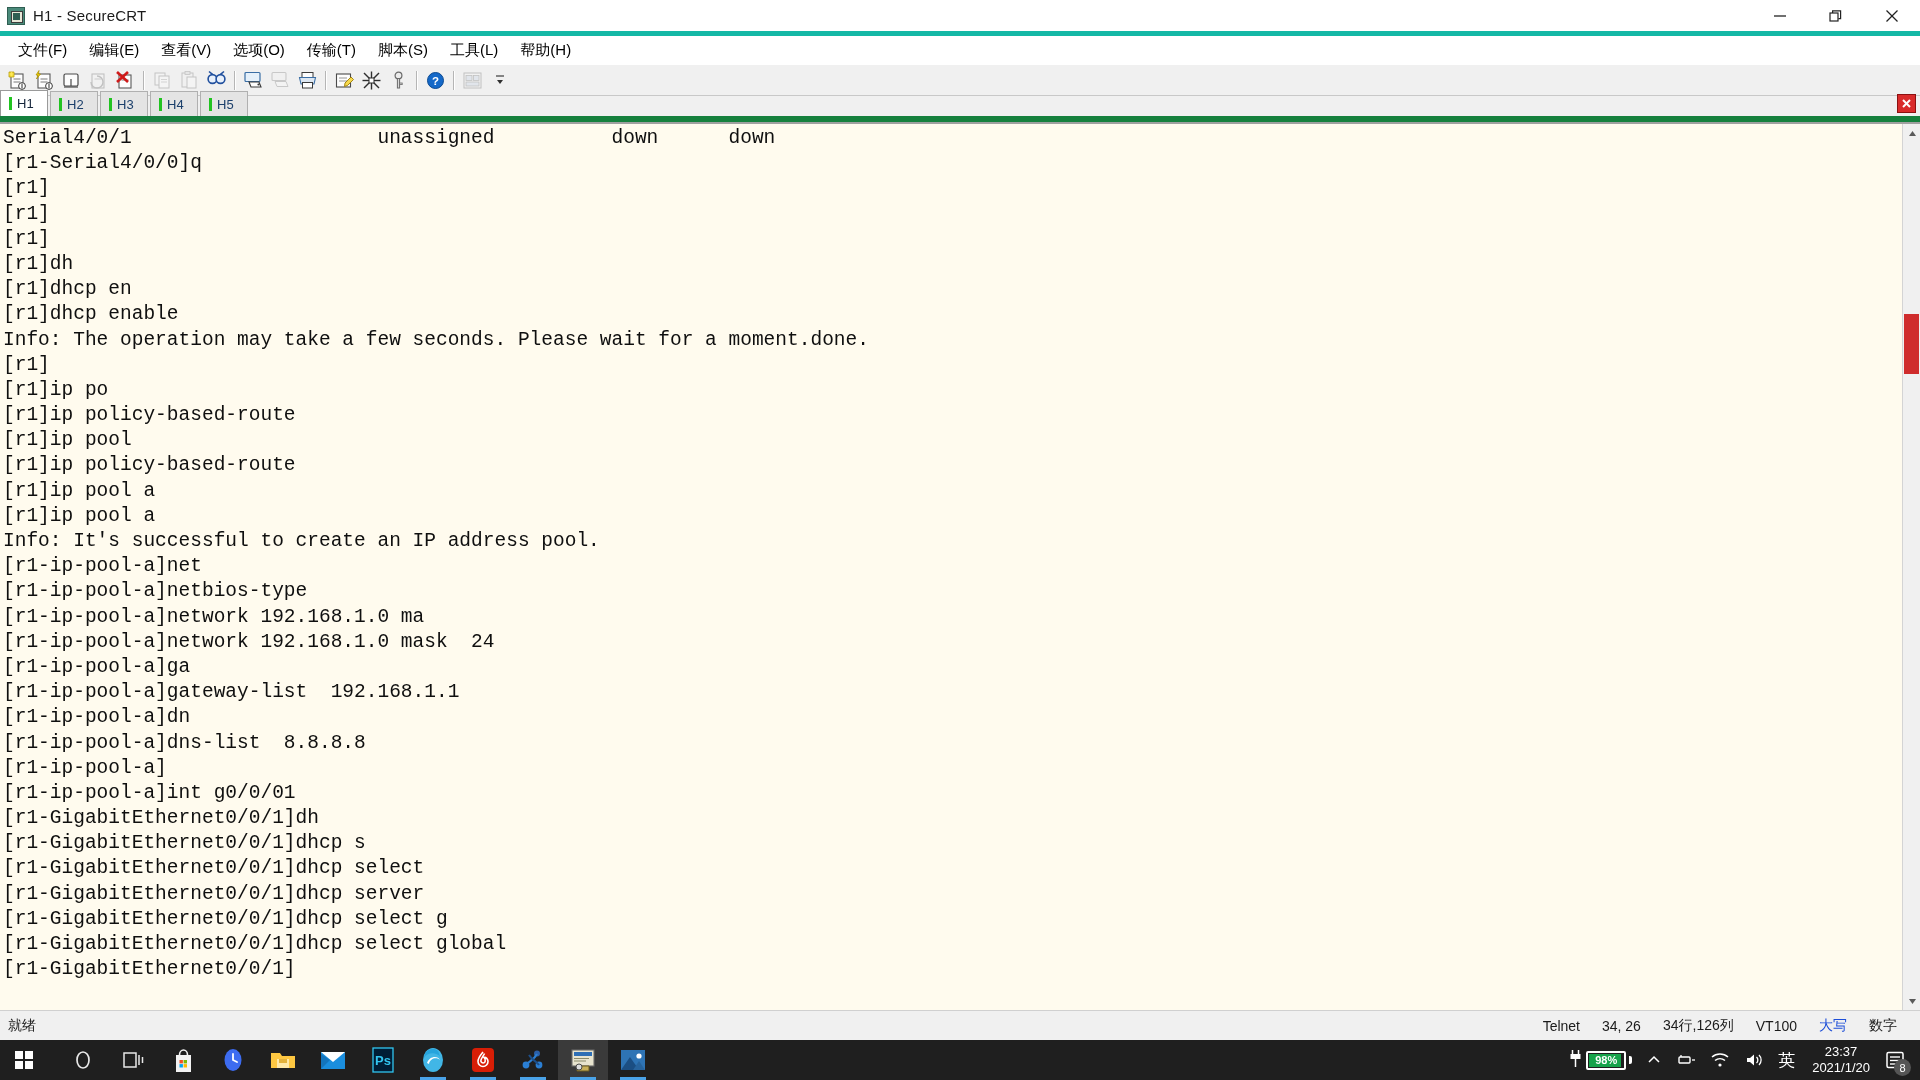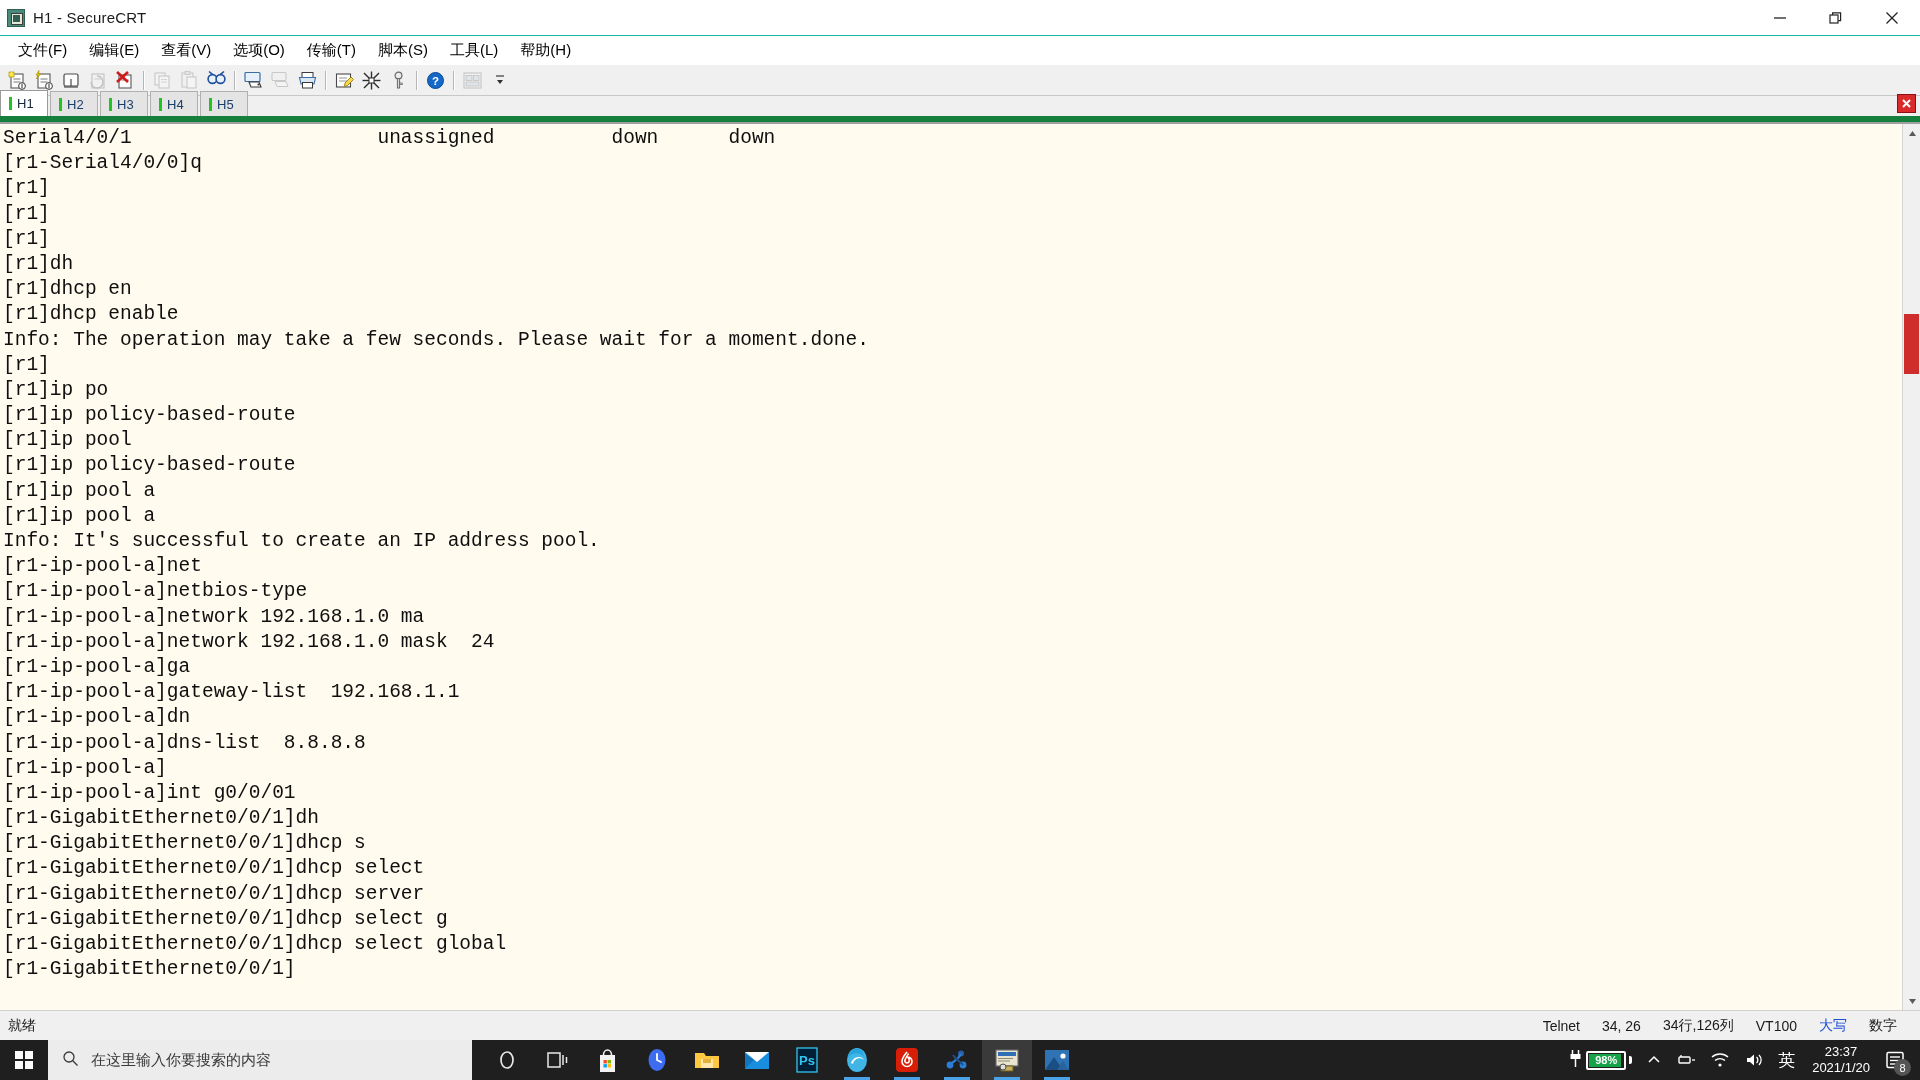--- a/index.html
+++ b/index.html
@@ -9,21 +9,21 @@
     font-family: "Liberation Sans", sans-serif;
     background: #ffffff;
   }
   #app { position: relative; width: 1920px; height: 1080px; }
 
   
   .titlebar {
     position: absolute; left: 0; top: 0; width: 1920px; height: 36px;
     background: #ffffff;
     display: flex; align-items: center;
-    border-bottom: 1px solid #14b8a6;
+    border-bottom: 5px solid #14b8a6;
   }
   .title-icon {
     width: 18px; height: 18px; margin-left: 7px; margin-right: 8px;
     position: relative; flex: none;
   }
   .title-icon .outer {
     position: absolute; left: 0; top: 0; width: 18px; height: 18px;
     background: #4a8a7a; border: 1px solid #2f5e52;
   }
   .title-icon .inner {
@@ -493,29 +493,20 @@
   <div class="taskbar">
     <div class="start-btn">
       <div class="win-logo">
           <i></i>
           <i></i>
           <i></i>
           <i></i>
         </div>
     </div>
 
-    <div class="search-box">
-      <span>
-        <svg width="17" height="17" viewBox="0 0 17 17">
-          <circle cx="7" cy="7" r="5" fill="none" stroke="#3a3a3a" stroke-width="1.3"></circle>
-          <line x1="10.8" y1="10.8" x2="15.5" y2="15.5" stroke="#3a3a3a" stroke-width="1.3"></line>
-        </svg>
-      </span>
-      <span>在这里输入你要搜索的内容</span>
-    </div>
 
     <div class="tb-icons">
 
       <div class="tb-icon">
         <svg width="22" height="22" viewBox="0 0 22 22">
           <ellipse cx="11" cy="11" rx="6" ry="8" fill="none" stroke="#e8e8e8" stroke-width="1.7"></ellipse>
         </svg>
       </div>
 
       <div class="tb-icon">

